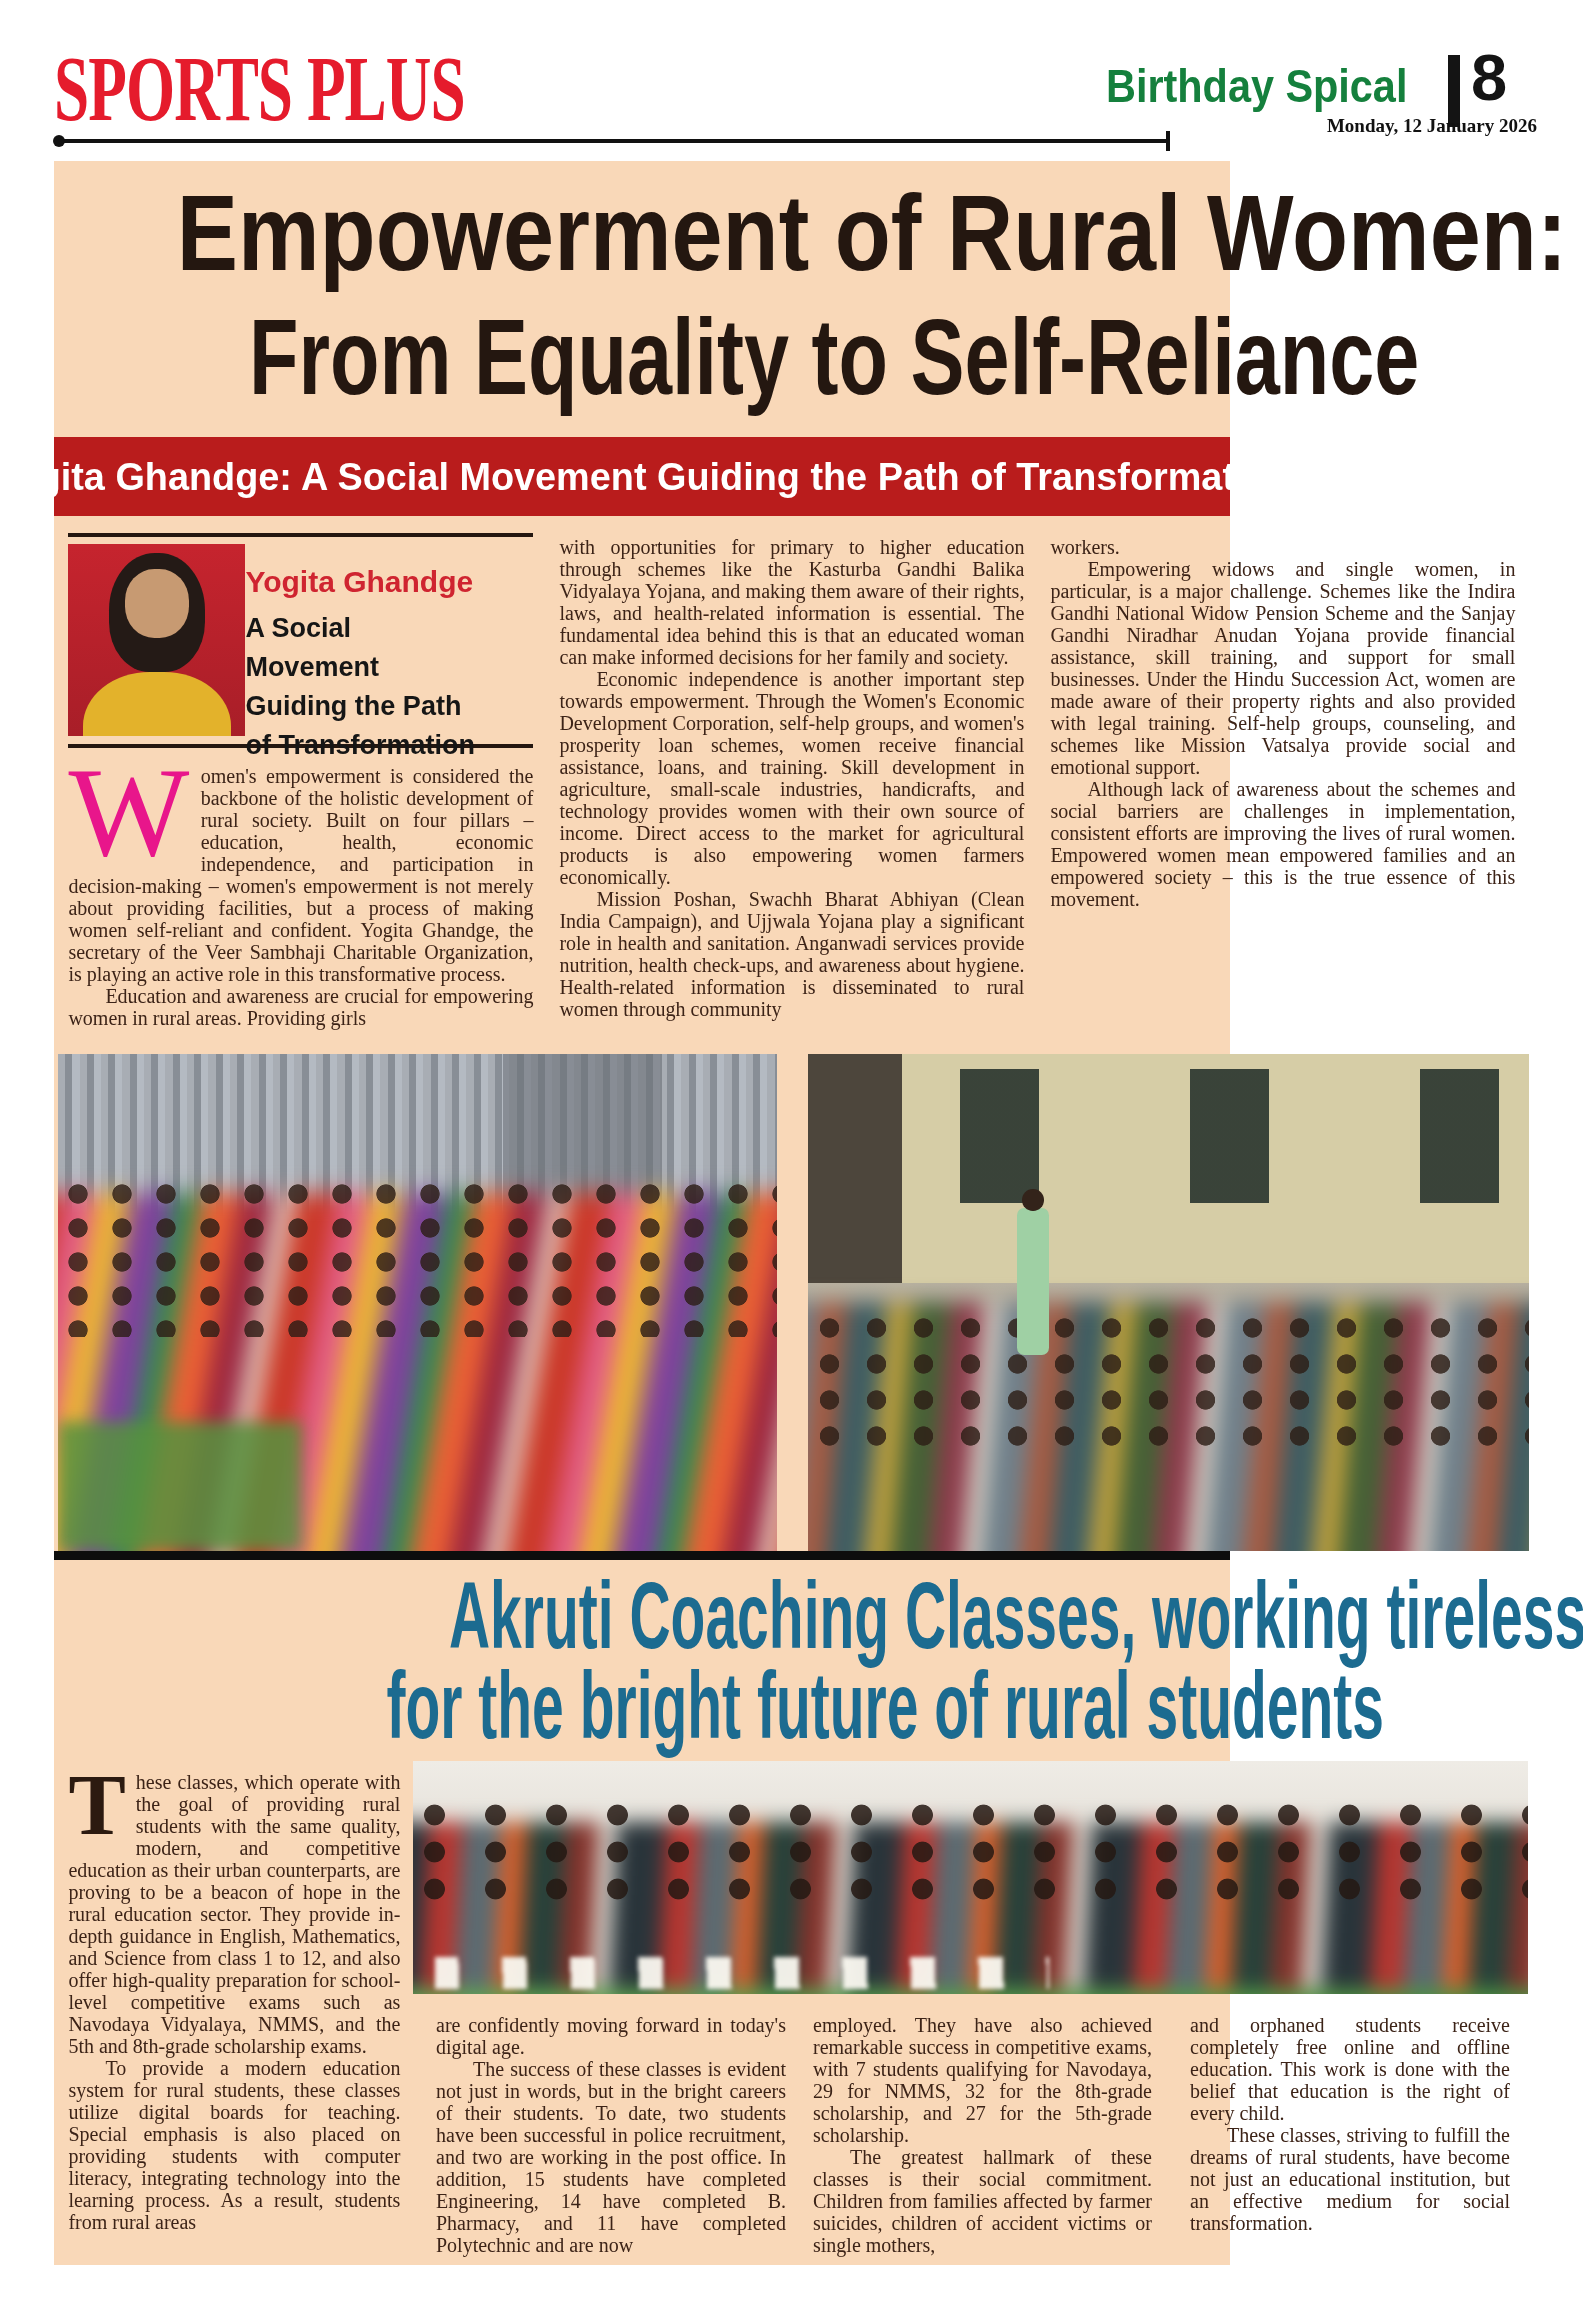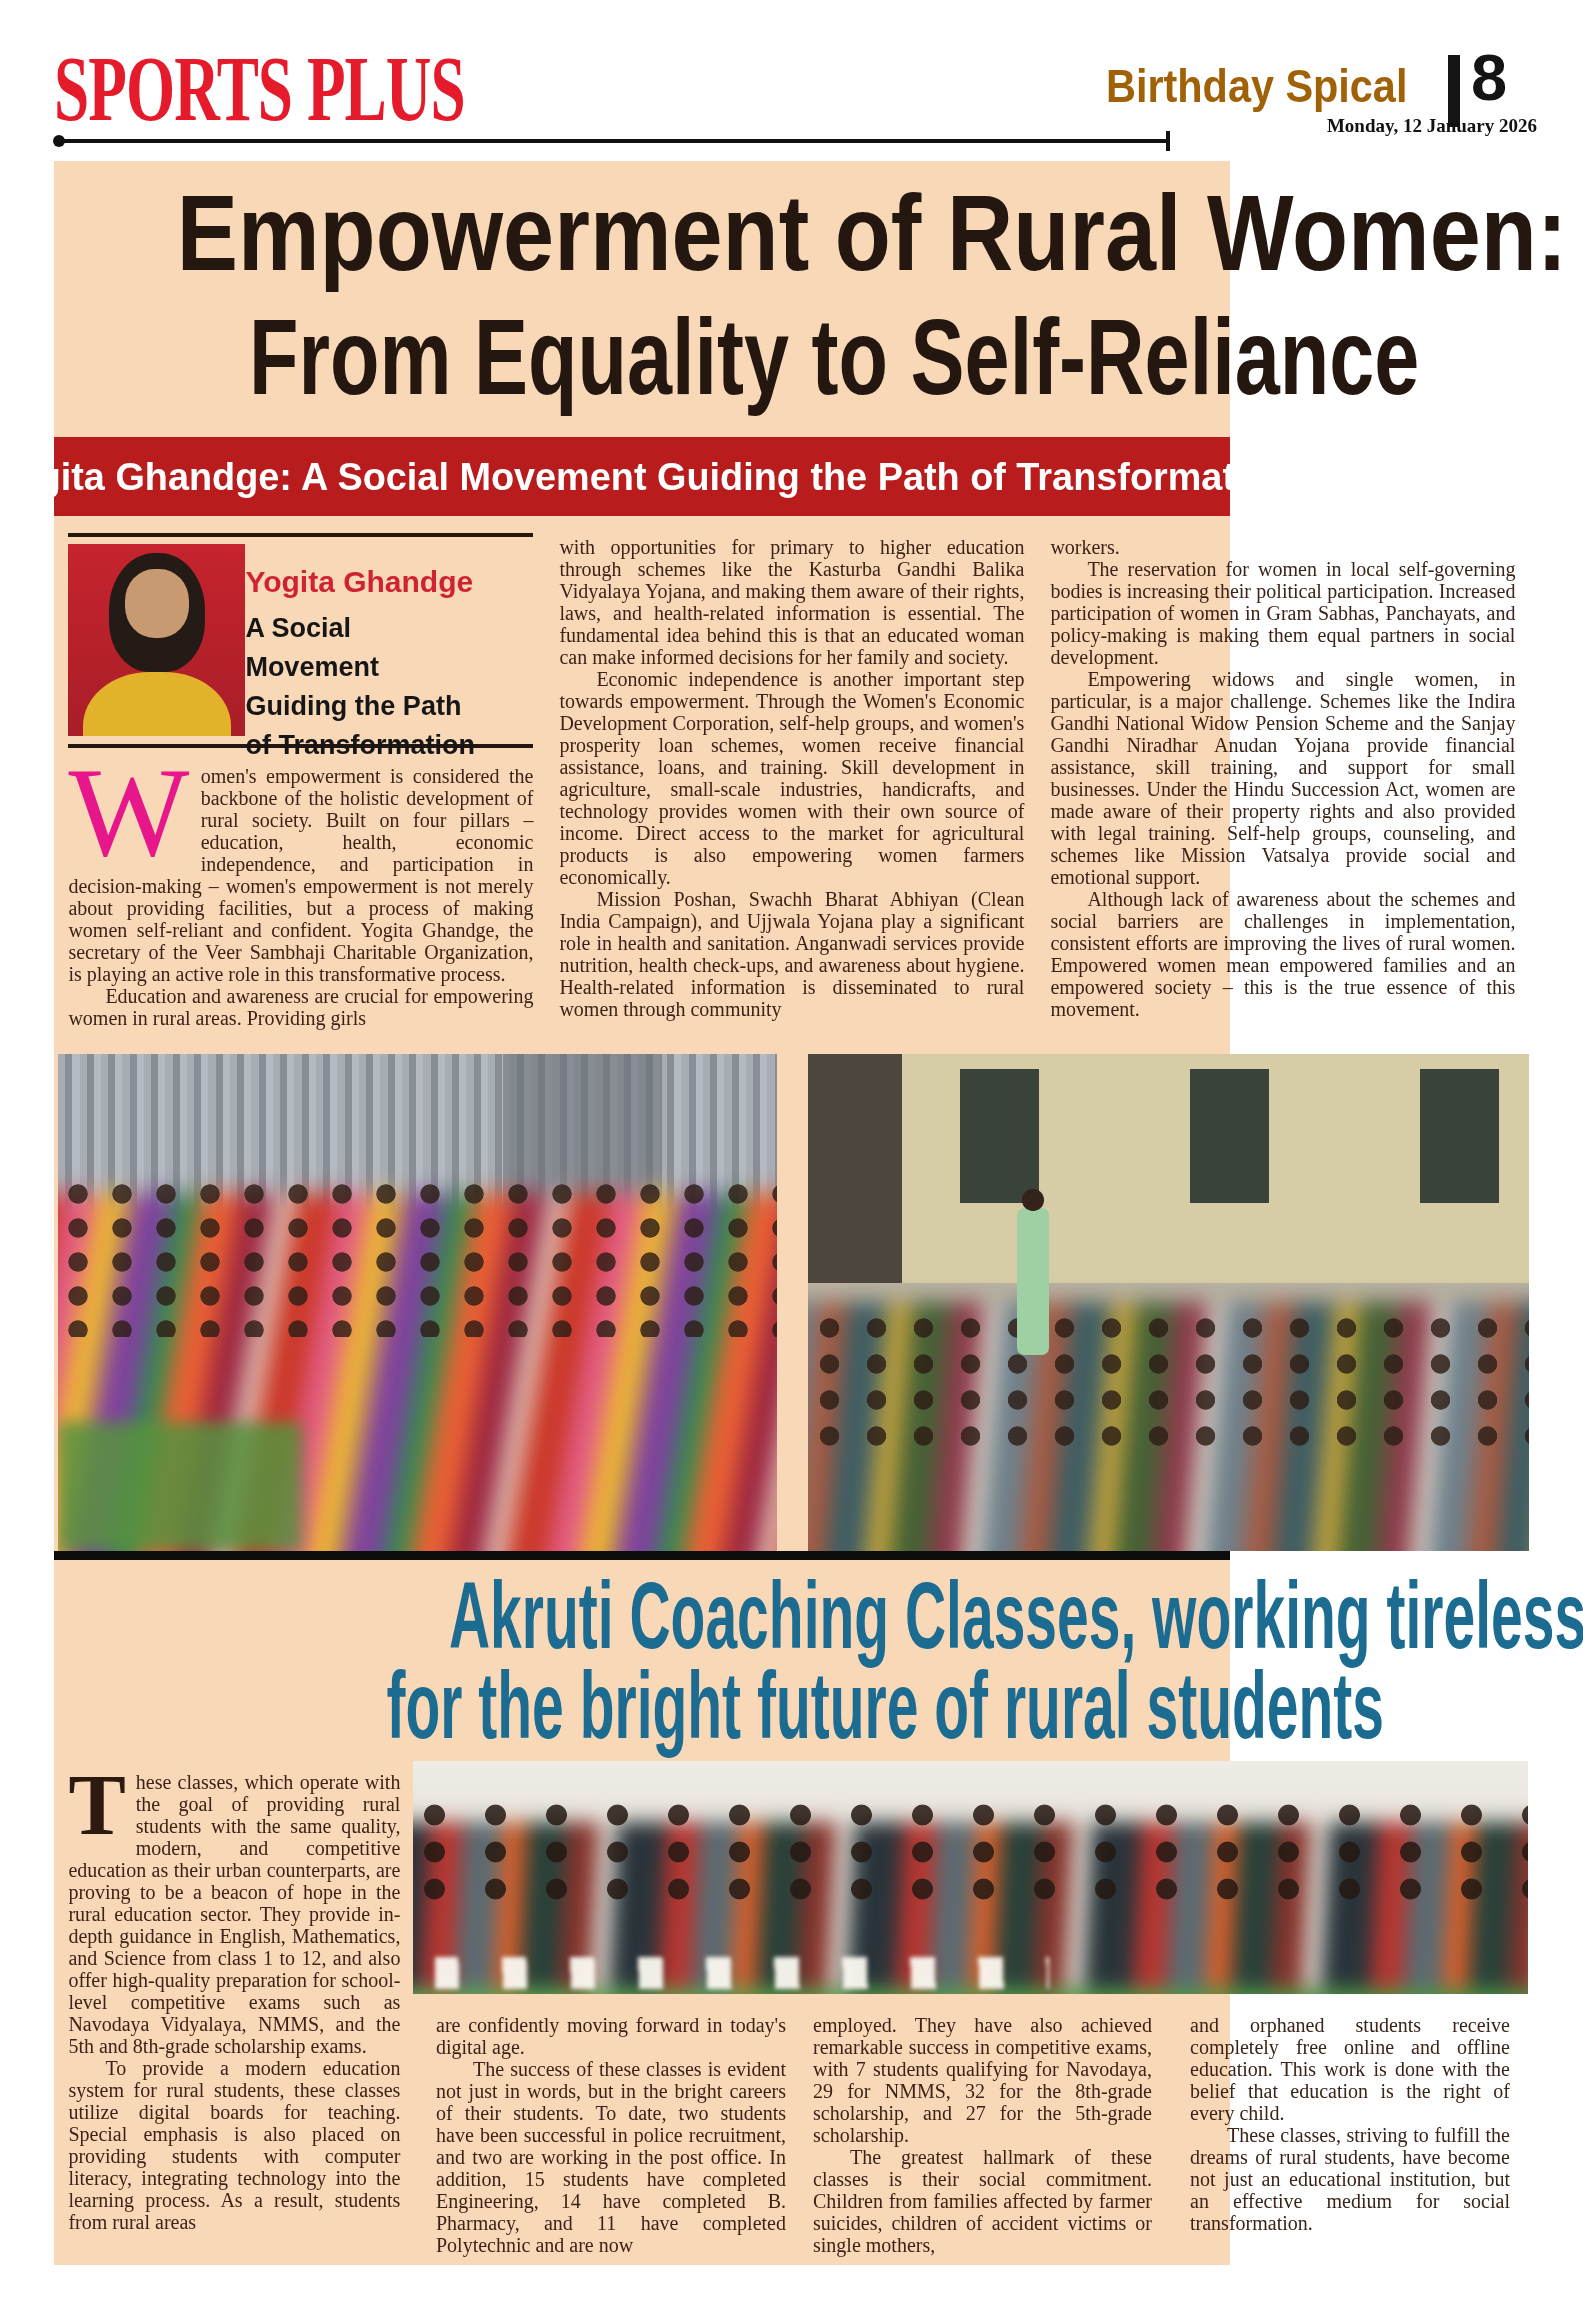--- a/index.html
+++ b/index.html
@@ -4,21 +4,21 @@
 <style>
   html,body{margin:0;padding:0;background:#ffffff;}
   .page{position:relative;width:1583px;height:2319px;background:#ffffff;font-family:"Liberation Serif",serif;overflow:hidden;}
 
   
   .masthead{position:absolute;left:54px;top:42px;font-family:"Liberation Serif",serif;font-weight:bold;font-size:93px;line-height:1;color:#e51b2c;}
   .mast-s{display:inline-block;transform:scaleX(.68);transform-origin:left top;white-space:nowrap;letter-spacing:-1.4px;}
   .head-rule{position:absolute;left:56px;top:139px;width:1114px;height:3.6px;background:#111;}
   .head-rule::before{content:"";position:absolute;left:-2.9px;top:-4.3px;width:12.2px;height:12.2px;border-radius:50%;background:#111;}
   .head-rule::after{content:"";position:absolute;right:0;top:-8px;width:3.6px;height:20px;background:#111;}
-  .section-label{position:absolute;left:1106px;top:63px;font-family:"Liberation Sans",sans-serif;font-weight:bold;font-size:46px;line-height:1;color:#a16207;}
+  .section-label{position:absolute;left:1106px;top:63px;font-family:"Liberation Sans",sans-serif;font-weight:bold;font-size:46px;line-height:1;color:#15803d;}
   .sl-s{display:inline-block;transform:scaleX(.9);transform-origin:left top;white-space:nowrap;}
   .page-bar{position:absolute;left:1448px;top:55px;width:11.5px;height:72px;background:#141414;}
   .page-number{position:absolute;left:1471px;top:45px;font-family:"Liberation Sans",sans-serif;font-weight:bold;font-size:65px;line-height:1;color:#141414;}
   .date{position:absolute;right:46px;top:115px;font-family:"Liberation Serif",serif;font-weight:bold;font-size:19px;color:#111;white-space:nowrap;}
 
   
   .peach{position:absolute;left:54px;top:161px;width:1176px;height:2104px;background:#f9d8b8;}
 
   .headline1{position:absolute;left:0;top:10px;width:100%;margin:0;text-align:center;font-family:"Liberation Sans",sans-serif;font-weight:bold;color:#241710;font-size:108px;line-height:124px;}
   .hl-line{display:block;}
@@ -140,21 +140,20 @@
       </div>
 
       <div class="col pad">
         <p class="body">with opportunities for primary to higher education through schemes like the Kasturba Gandhi Balika Vidyalaya Yojana, and making them aware of their rights, laws, and health-related information is essential. The fundamental idea behind this is that an educated woman can make informed decisions for her family and society.</p>
         <p class="body indent">Economic independence is another important step towards empowerment. Through the Women's Economic Development Corporation, self-help groups, and women's prosperity loan schemes, women receive financial assistance, loans, and training. Skill development in agriculture, small-scale industries, handicrafts, and technology provides women with their own source of income. Direct access to the market for agricultural products is also empowering women farmers economically.</p>
         <p class="body indent">Mission Poshan, Swachh Bharat Abhiyan (Clean India Campaign), and Ujjwala Yojana play a significant role in health and sanitation. Anganwadi services provide nutrition, health check-ups, and awareness about hygiene. Health-related information is disseminated to rural women through community</p>
       </div>
 
       <div class="col pad">
         <p class="body">workers.</p>
-        <p class="body indent">The reservation for women in local self-governing bodies is increasing their political participation. Increased participation of women in Gram Sabhas, Panchayats, and policy-making is making them equal partners in social development.</p>
         <p class="body indent">Empowering widows and single women, in particular, is a major challenge. Schemes like the Indira Gandhi National Widow Pension Scheme and the Sanjay Gandhi Niradhar Anudan Yojana provide financial assistance, skill training, and support for small businesses. Under the Hindu Succession Act, women are made aware of their property rights and also provided with legal training. Self-help groups, counseling, and schemes like Mission Vatsalya provide social and emotional support.</p>
         <p class="body indent">Although lack of awareness about the schemes and social barriers are challenges in implementation, consistent efforts are improving the lives of rural women. Empowered women mean empowered families and an empowered society – this is the true essence of this movement.</p>
       </div>
 
     </div>
 
     <div class="photo photo-left">
       <div class="pl-wall"></div>
       <div class="pl-dark"></div>
       <div class="pl-crowd"></div>

